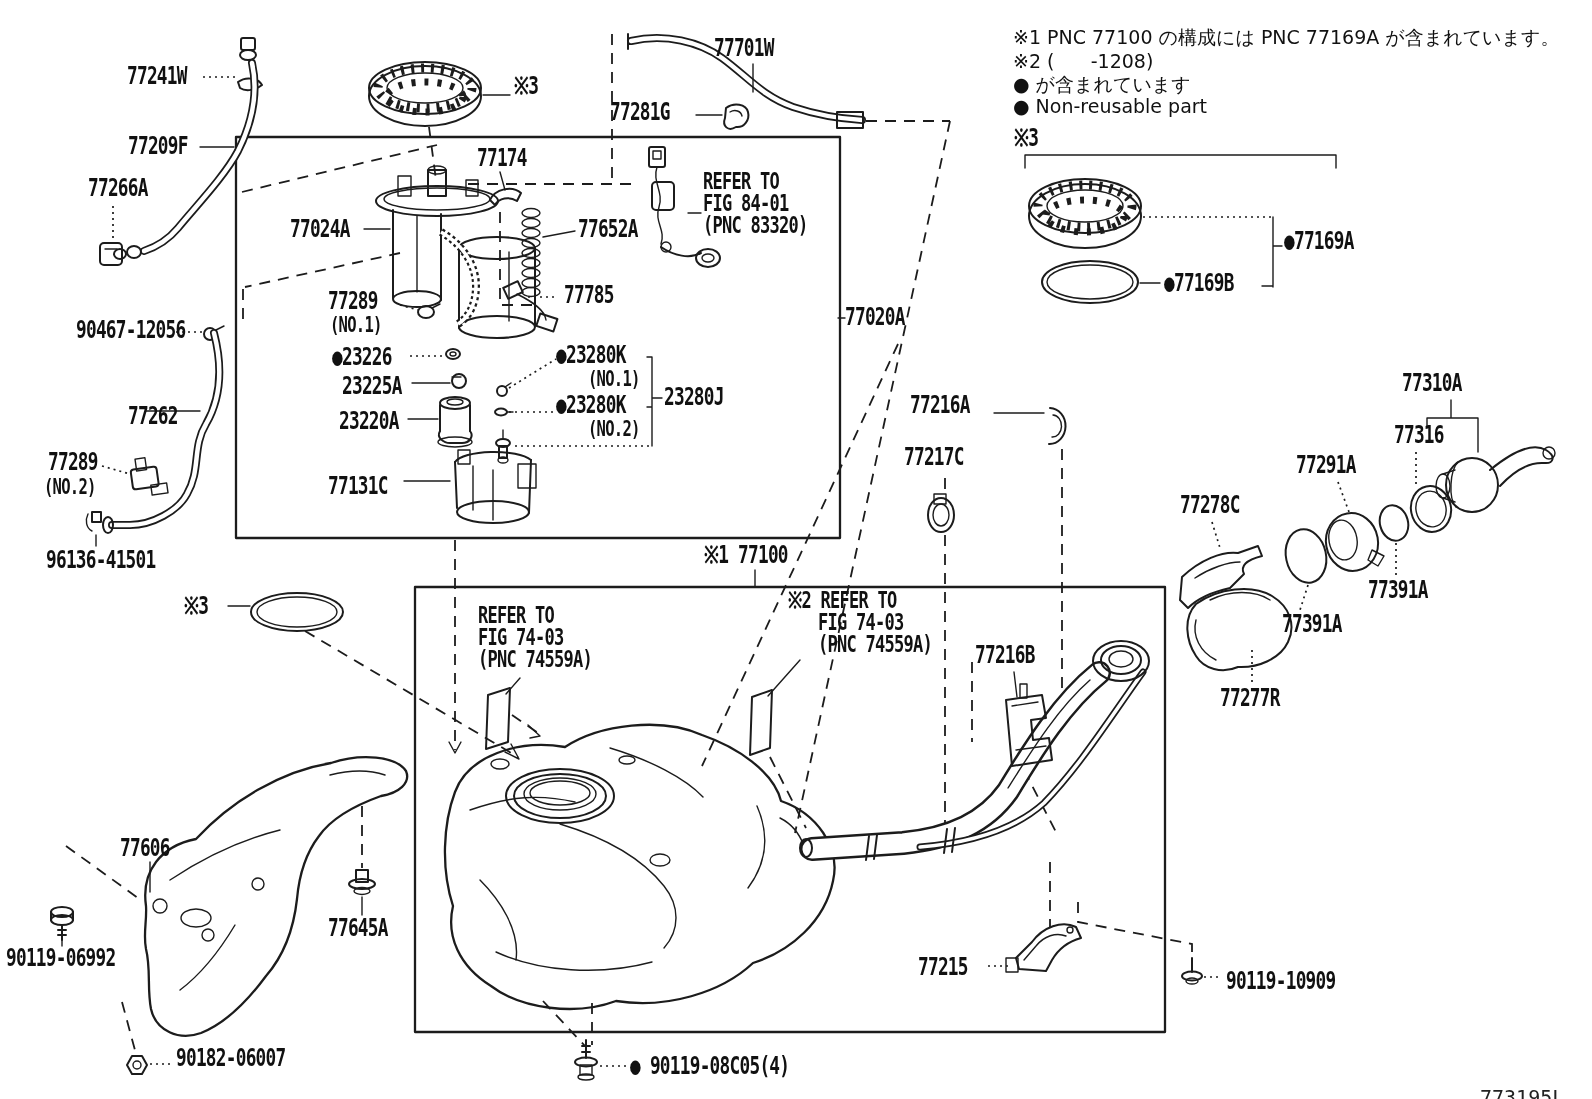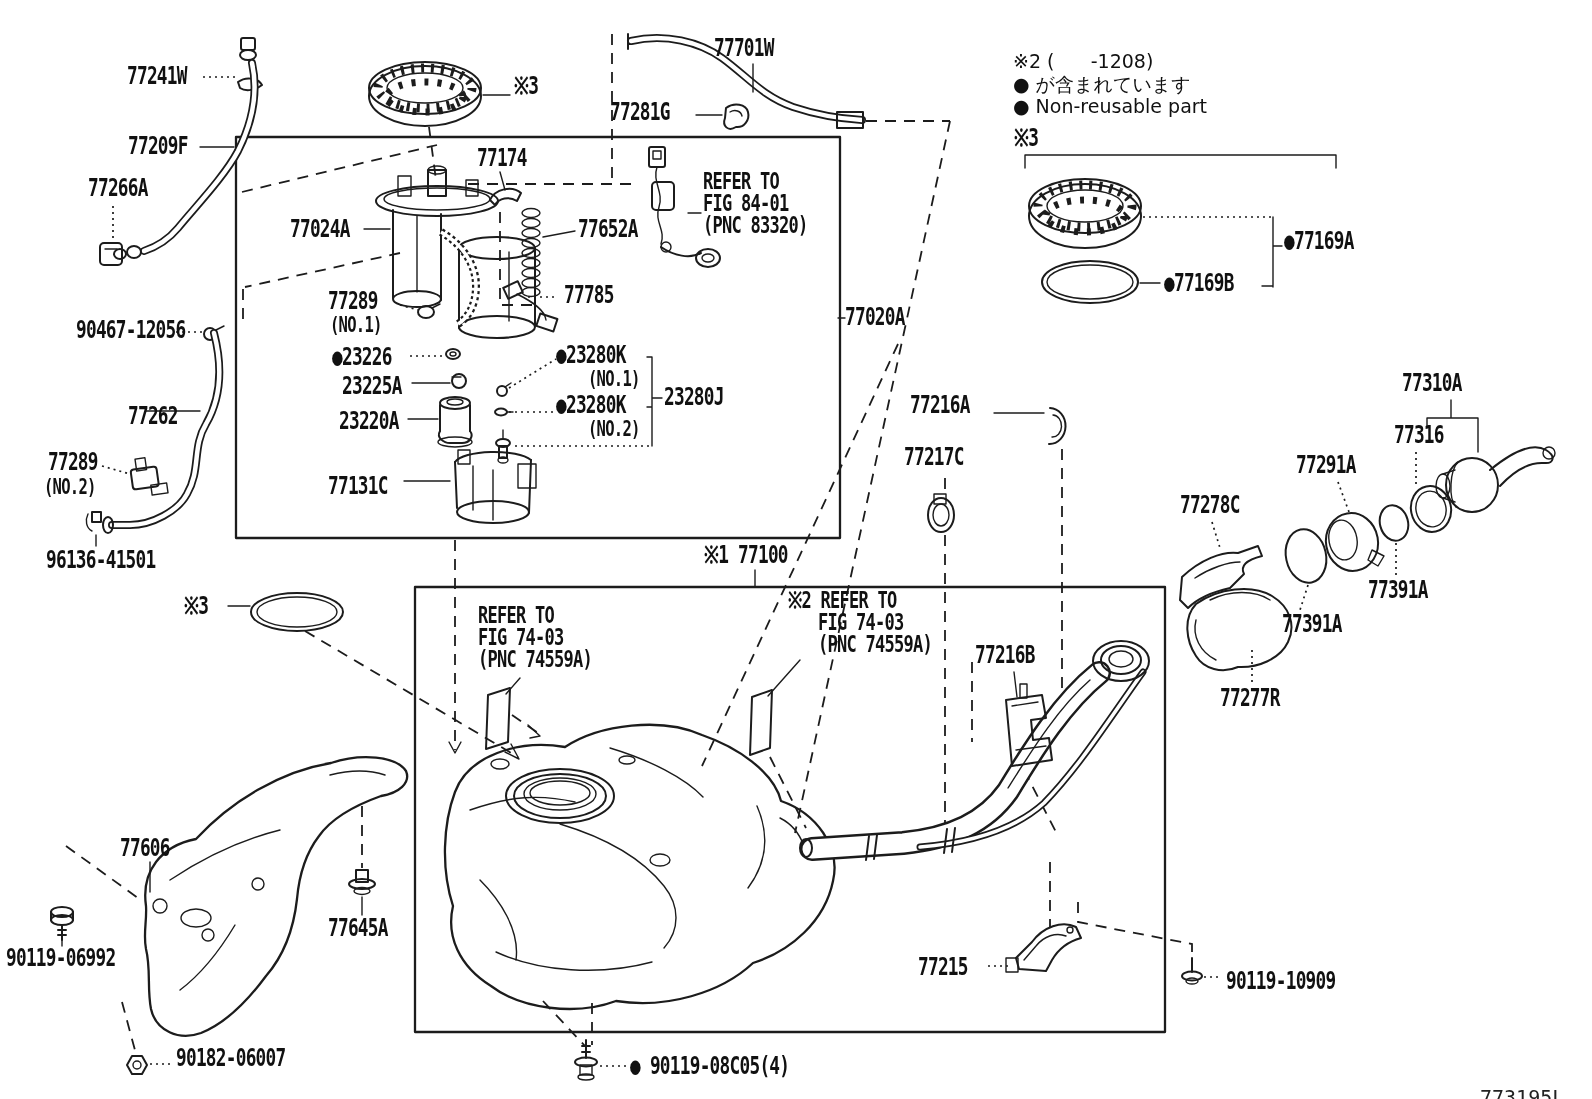--- a/index.html
+++ b/index.html
@@ -460,20 +460,21 @@
 <div class="lbl" style="left:556px;top:343px">●23280K</div>
 <div class="lbl lbl-sm" style="left:588px;top:368px">(NO.1)</div>
 <div class="lbl" style="left:556px;top:393px">●23280K</div>
 <div class="lbl lbl-sm" style="left:588px;top:418px">(NO.2)</div>
 <div class="lbl" style="left:664px;top:385px">23280J</div>
 
 <div class="lbl" style="left:514px;top:74px">※3</div>
 <div class="lbl" style="left:714px;top:36px">77701W</div>
 <div class="lbl" style="left:610px;top:100px">77281G</div>
 
+<div class="note" style="left:1013px;top:27px">※1 PNC 77100 の構成には PNC 77169A が含まれています。</div>
 <div class="note" style="left:1013px;top:51px">※2 (      -1208)</div>
 <div class="note" style="left:1013px;top:74px">● が含まれています</div>
 <div class="note" style="left:1013px;top:96px">● Non-reusable part</div>
 <div class="lbl" style="left:1014px;top:126px">※3</div>
 
 <div class="lbl" style="left:1284px;top:229px">●77169A</div>
 <div class="lbl" style="left:1164px;top:271px">●77169B</div>
 <div class="lbl" style="left:845px;top:305px">77020A</div>
 <div class="lbl" style="left:910px;top:393px">77216A</div>
 <div class="lbl" style="left:904px;top:445px">77217C</div>

